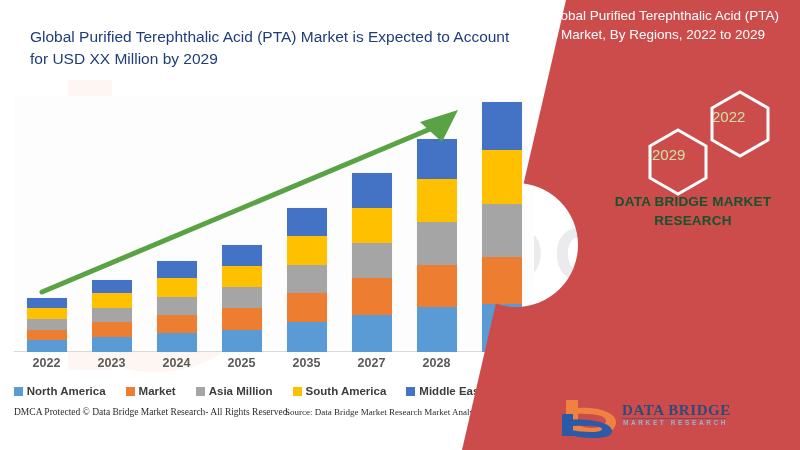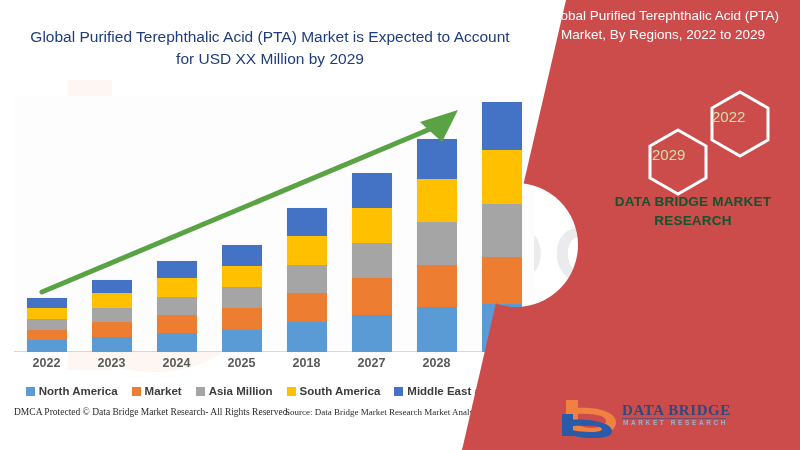--- a/index.html
+++ b/index.html
@@ -24,21 +24,20 @@
     font-family:"Liberation Sans", sans-serif;
   }
   .wm-b{
     position:absolute;left:40px;top:10px;width:230px;height:320px;
     opacity:.5;
   }
 
   
   .chart-title{
     position:absolute;left:30px;top:26px;width:480px;
-    text-align:center;
     color:#1f3d7a;
     font-size:15.5px;line-height:22px;font-weight:400;
     z-index:6;
   }
 
   
   .plot{
     position:absolute;left:14px;top:96px;width:520px;height:256px;
     z-index:4;
   }
@@ -76,21 +75,21 @@
   }
   .xlabel{
     flex:1 1 0;text-align:center;
     font-size:12.5px;font-weight:700;color:#5a5a5a;
   }
 
   
   .legend{
     position:absolute;left:14px;top:385px;width:528px;
     display:flex;justify-content:center;align-items:center;
-    gap:14px;z-index:6;
+    gap:20px;z-index:6;
   }
   .legend-item{display:flex;align-items:center;gap:4px;}
   .legend-swatch{width:9px;height:9px;display:inline-block;}
   .legend-label{font-size:11.5px;font-weight:700;color:#3c3c3c;white-space:nowrap;}
 
   
   .footer{
     position:absolute;left:0;top:404px;width:560px;height:26px;z-index:6;
     font-family:"Liberation Serif", serif;
   }
@@ -245,21 +244,21 @@
       <line x1="28" y1="196" x2="428" y2="28" stroke="#5aa344" stroke-width="5" stroke-linecap="round"></line>
       <polygon points="444,14 406,26 428,46" fill="#5aa344"></polygon>
     </g>
   </svg>
 
   <div class="xlabels" id="xlabels">
       <div class="xlabel">2022</div>
       <div class="xlabel">2023</div>
       <div class="xlabel">2024</div>
       <div class="xlabel">2025</div>
-      <div class="xlabel">2018</div>
+      <div class="xlabel">2035</div>
       <div class="xlabel">2027</div>
       <div class="xlabel">2028</div>
       <div class="xlabel">2029</div>
     </div>
 
   <div class="legend" id="legend">
       <div class="legend-item">
         <span class="legend-swatch" style="background: rgb(91, 155, 213);"></span>
         <span class="legend-label">North America</span>
       </div>

